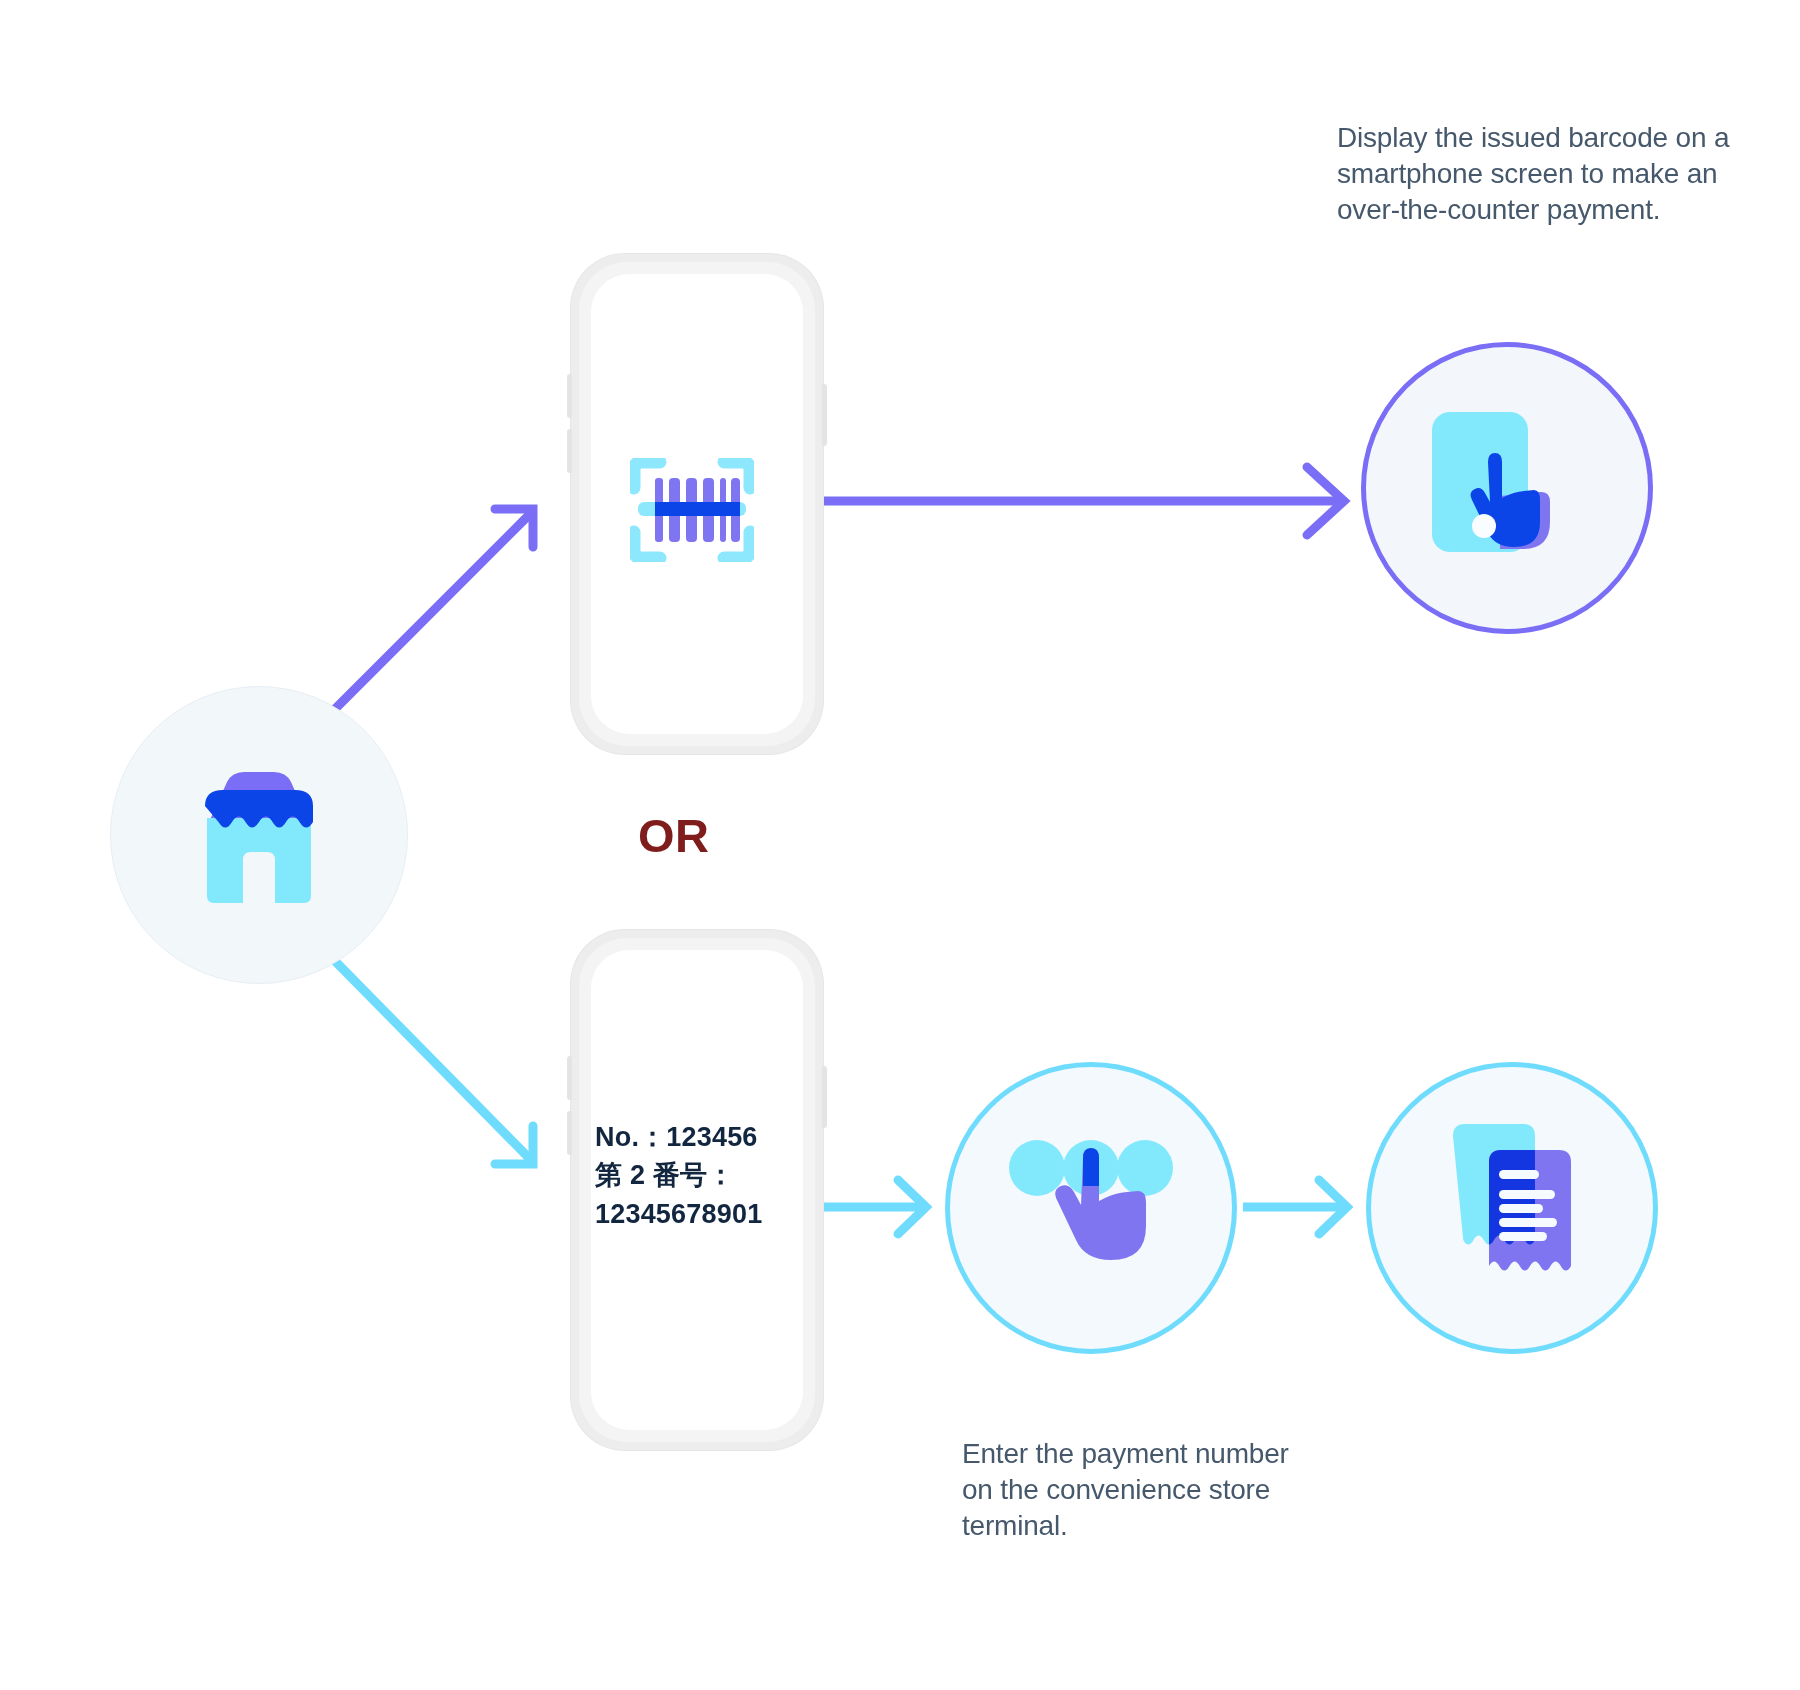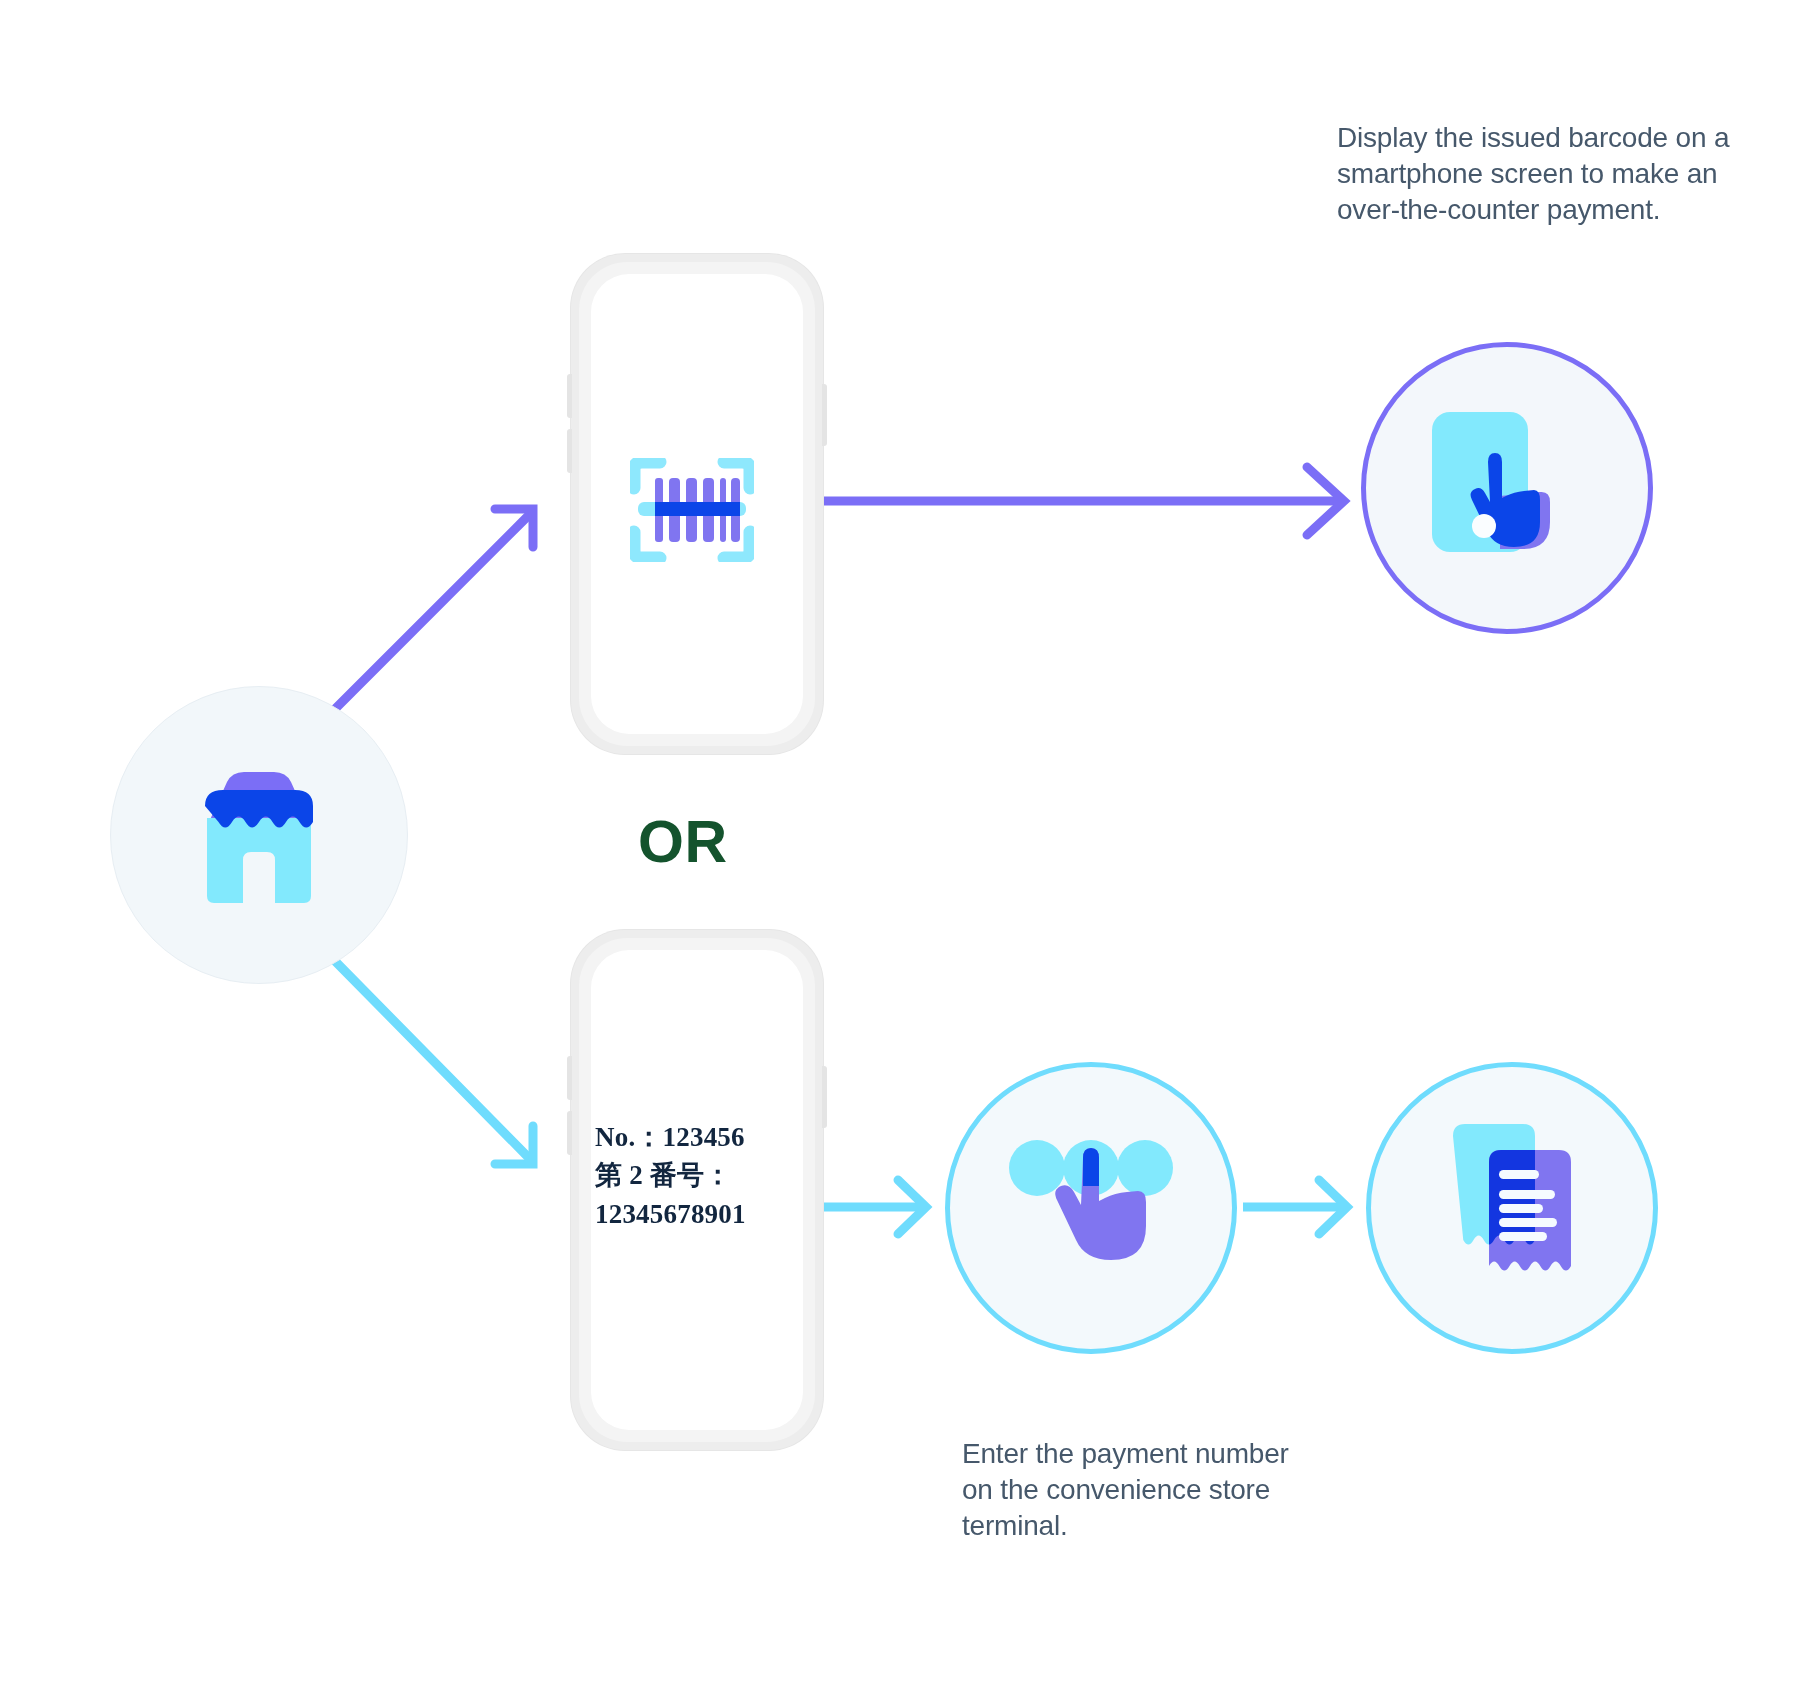--- a/index.html
+++ b/index.html
@@ -26,23 +26,23 @@
     letter-spacing: -0.2px;
   }
   #label-store      { left: 138px; top: 478px;  width: 310px; }
   #label-display    { left: 1337px; top: 120px; width: 430px; }
   #label-enter      { left: 962px;  top: 1400px; width: 330px; margin-top: 36px; }
   #label-receipt    { left: 1370px; top: 1400px; width: 340px; }
 
   #or-label {
     position: absolute;
     left: 638px; top: 808px;
-    font-size: 59px;
+    font-size: 47px;
     font-weight: 700;
-    color: #14532d;
+    color: #7f1d1d;
     letter-spacing: 0.5px;
   }
 
   
   .phone {
     position: absolute;
     background: #ededed;
     border-radius: 54px;
     box-shadow: 0 0 0 1px #e6e6e6;
   }
@@ -86,21 +86,20 @@
   #phone-number-text {
     position: absolute;
     left: 595px; top: 1118px;
     width: 200px;
     font-size: 27px;
     font-weight: 700;
     color: #12263f;
     line-height: 1.42;
     white-space: pre-line;
     letter-spacing: 0.2px;
-    font-family: Liberation Serif, serif;
   }
 
   
   .circle {
     position: absolute;
     border-radius: 50%;
     background: #f2f7fa;
     display: flex;
     align-items: center;
     justify-content: center;

